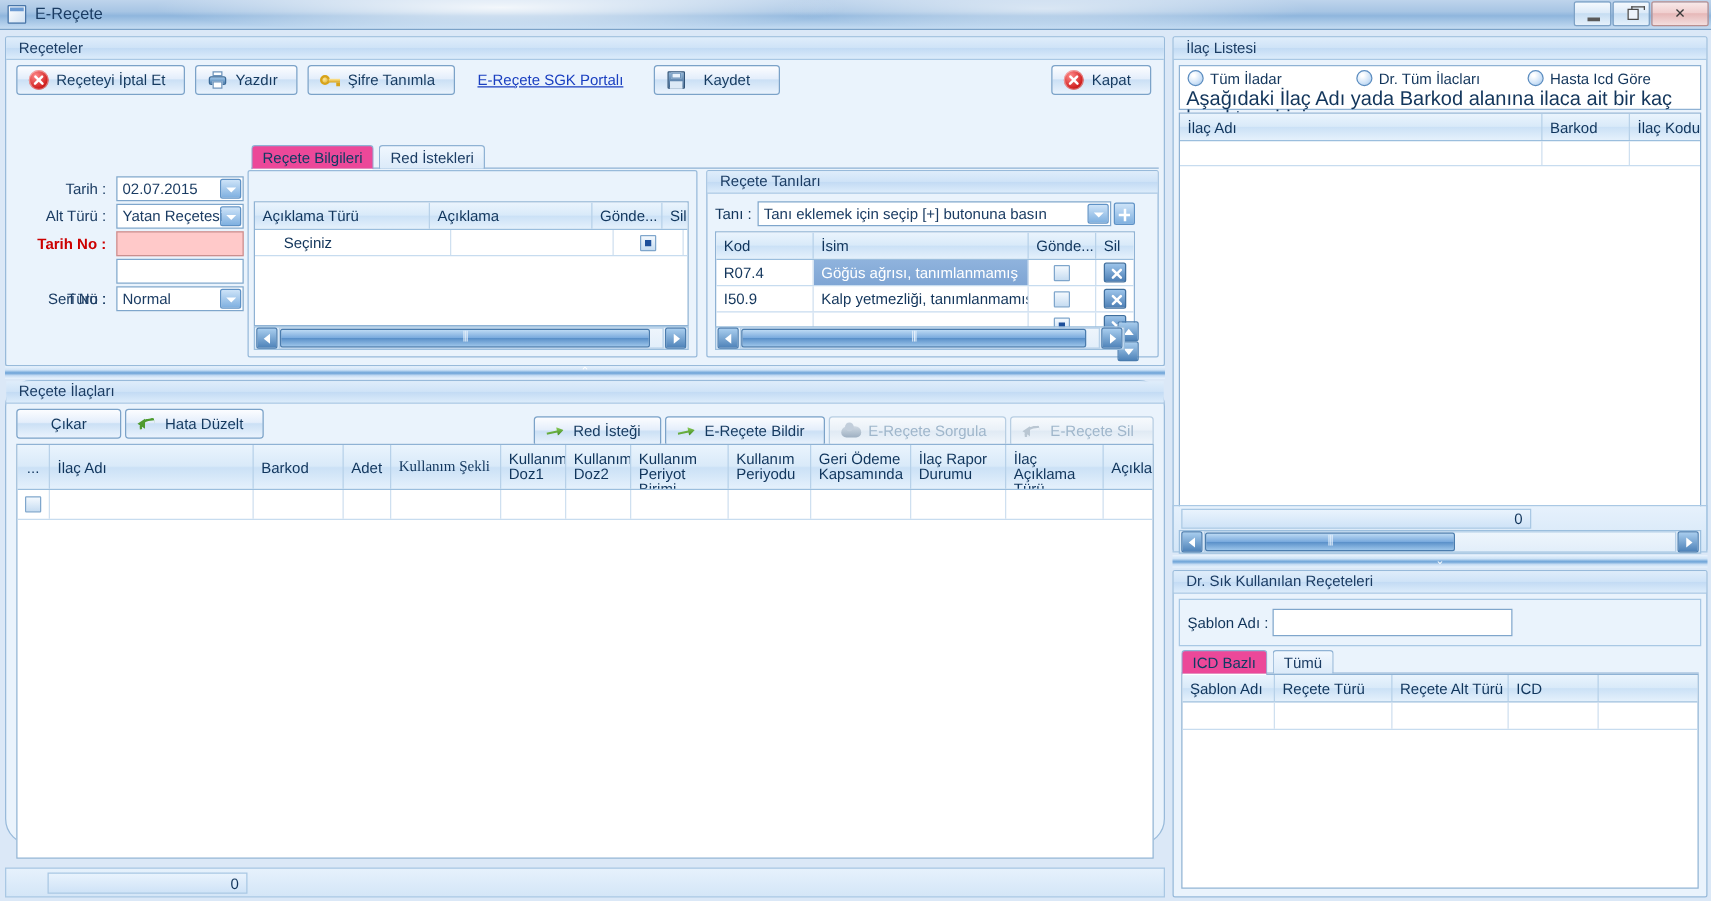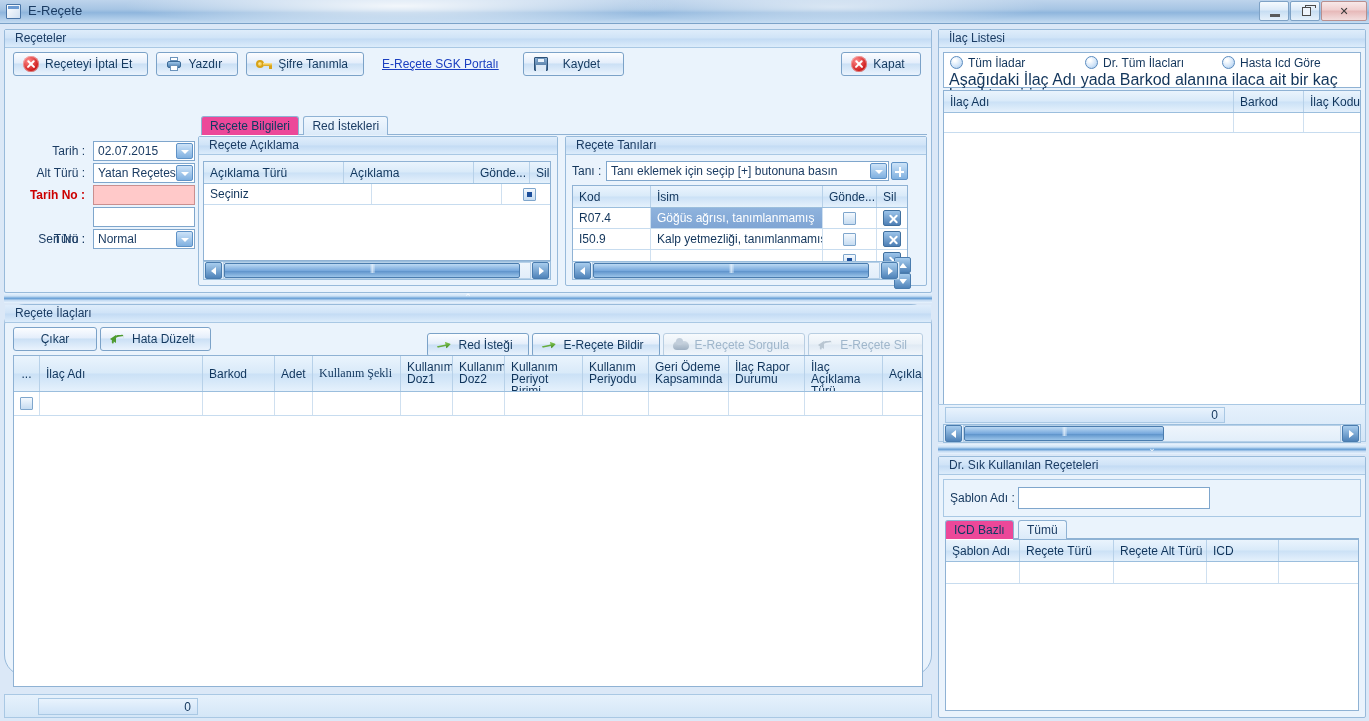--- a/index.html
+++ b/index.html
@@ -360,30 +360,29 @@
     <div style="display:flex; align-items:center; height:22px;">
       <div class="lbl-r" style="width:70px;">Türü :</div>
       <div class="inp combo" style="width:102px; margin-left:8px;">
         <span>Normal</span>
         <span class="arrow"></span>
       </div>
     </div>
   </div>
 
   <div class="panel" style="left:193px; top:106px; width:360px; height:150px;">
-    <div class="panel-head">Reçete Açıklama</div>
     <div class="grid" style="left:4px; top:24px; width:348px; height:100px;">
       <div class="grid-head">
         <div class="gh" style="width:140px;">Açıklama Türü</div>
         <div class="gh" style="width:130px;">Açıklama</div>
         <div class="gh" style="width:56px;">Gönde...</div>
         <div class="gh" style="width:30px; border-right:none;">Sil</div>
       </div>
       <div class="grow">
-        <div class="gc" style="width:168px;">Seçiniz</div>
+        <div class="gc" style="width:140px;margin-left:17px;">Seçiniz</div>
         <div class="gc" style="width:130px;"></div>
         <div class="gc" style="width:56px; justify-content:center;">
           <span class="cellchk dot"></span>
         </div>
         <div class="gc" style="width:30px; border-right:none; justify-content:center;">
           <span class="xbtn"></span>
         </div>
       </div>
     </div>
     <div class="hsb" style="left:4px; top:124px; width:348px;">

